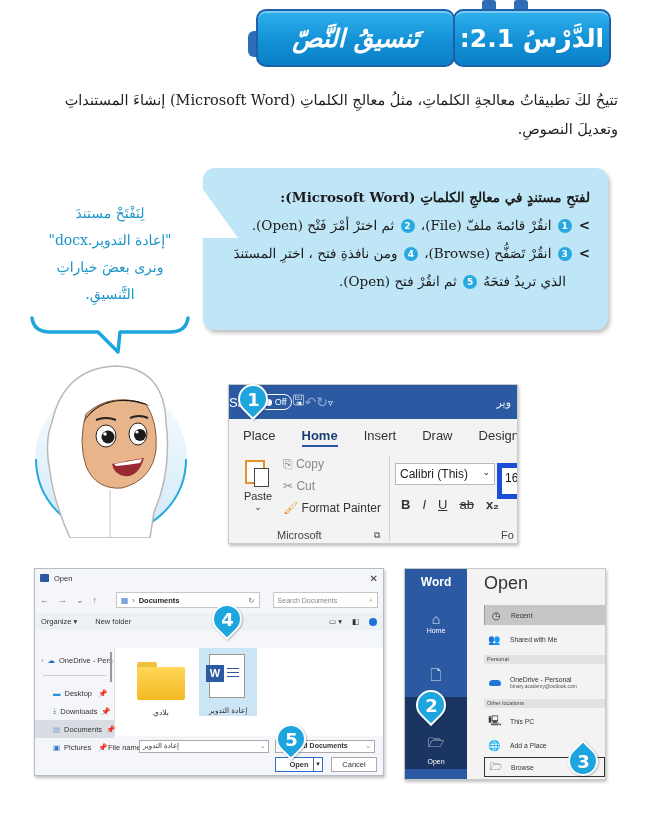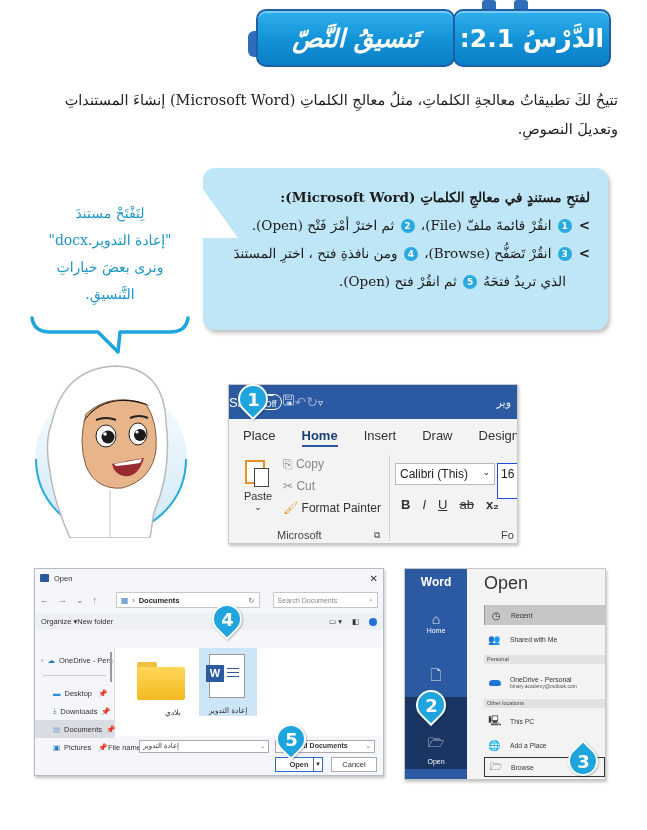--- a/index.html
+++ b/index.html
@@ -50,54 +50,54 @@
              display: flex; align-items: center; justify-content: center; transform: rotate(-45deg);
              border: 2px solid #fff; box-shadow: 0 1px 2px rgba(0,0,0,0.3); z-index: 5; }
   .callout span { transform: rotate(45deg); display: block; }
   .callout.left { border-radius: 50% 0 50% 50%; transform: rotate(-45deg); }
 
   
   .ribbon { position: absolute; top: 384px; left: 228px; width: 290px; height: 160px; background: #f3f3f3;
             border: 1px solid #c9c9c9; box-shadow: 1px 2px 3px rgba(0,0,0,0.25); overflow: hidden;
             font-family: "Liberation Sans", sans-serif; }
   .ribbon .qat { height: 34px; background: #2b5aa3; display: flex; align-items: center; color: #fff; font-size: 13px; }
-  .ribbon .toggle { display: inline-flex; align-items: center; border: 1.5px solid #fff; border-radius: 10px; height: 16px; padding: 0 5px; font-size: 9px; gap: 3px; flex-direction: column; }
+  .ribbon .toggle { display: inline-flex; align-items: center; border: 1.5px solid #fff; border-radius: 10px; height: 16px; padding: 0 5px; font-size: 9px; gap: 3px; }
   .ribbon .toggle .dot { width: 7px; height: 7px; border-radius: 50%; background: #fff; }
   .ribbon .qat .ic { opacity: 0.9; font-size: 14px; }
   .ribbon .qat .ic.dim { opacity: 0.45; }
   .ribbon .qat .doc { margin-left: auto; margin-right: 6px; font-size: 11px; opacity: 0.9; }
   .ribbon .tabs { height: 32px; display: flex; align-items: center; font-size: 13px; color: #333; gap: 0; padding-left: 14px; }
   .ribbon .tabs .tab { margin-right: 26px; position: relative; }
   .ribbon .tabs .tab.active { color: #1a3f78; font-weight: bold; }
   .ribbon .tabs .tab.active::after { content: ""; position: absolute; left: 0; right: 0; bottom: -4px; height: 2px; background: #2b5aa3; }
   .ribbon .body { position: relative; height: 94px; }
   .ribbon .paste { position: absolute; left: 12px; top: 6px; width: 34px; text-align: center; font-size: 11px; color: #333; }
   .ribbon .paste .clip { width: 26px; height: 30px; margin: 0 auto 3px; position: relative; }
   .ribbon .clip .board { position: absolute; left: 0; top: 3px; width: 20px; height: 24px; border: 2px solid #e6912a; background: #fff; }
   .ribbon .clip .sheet { position: absolute; left: 9px; top: 11px; width: 15px; height: 19px; border: 1.5px solid #444; background: #fff; }
   .ribbon .cmds { position: absolute; left: 54px; top: 2px; font-size: 12px; color: #888; line-height: 22px; }
   .ribbon .cmds .fp { color: #333; }
   .ribbon .sep { position: absolute; left: 160px; top: 4px; width: 1px; height: 86px; background: #d2d2d2; }
   .ribbon .font { position: absolute; left: 166px; top: 12px; width: 100px; height: 22px; border: 1px solid #b9b9b9; background: #fff; font-size: 12px; padding: 3px 4px; color: #222; }
-  .ribbon .size { position: absolute; left: 268px; top: 12px; width: 30px; height: 36px; border: 1px solid #1d4ed8; background: #fff; font-size: 12px; padding: 3px 3px; }
+  .ribbon .size { position: absolute; left: 268px; top: 12px; width: 30px; height: 36px; border: 5px solid #1d4ed8; background: #fff; font-size: 12px; padding: 3px 3px; }
   .ribbon .fmt { position: absolute; left: 172px; top: 46px; font-size: 13px; color: #333; display: flex; gap: 12px; }
   .ribbon .group { position: absolute; bottom: 4px; font-size: 11px; color: #444; }
 
   
   .dlg { position: absolute; top: 568px; left: 34px; width: 350px; height: 208px; background: #f4f6f9;
          border: 1px solid #b7bcc4; box-shadow: 1px 2px 3px rgba(0,0,0,0.25); font-family: "Liberation Sans", sans-serif; font-size: 7.5px; color: #333; overflow: hidden; }
   .dlg .titlebar { height: 18px; display: flex; align-items: center; padding: 0 5px; gap: 5px; }
   .dlg .wicon { width: 9px; height: 8px; background: #2b5aa3; border-radius: 1px; }
   .dlg .close { margin-left: auto; font-size: 10px; }
   .dlg .navrow { height: 26px; display: flex; align-items: center; padding: 0 5px; gap: 9px; color: #777; font-size: 9px; }
   .dlg .addr { margin-left: 10px; width: 150px; height: 16px; border: 1px solid #c7c7c7; background: #fff; display: flex; align-items: center; padding: 0 4px; gap: 4px; color: #222; font-size: 7.5px; font-weight: bold; }
   .dlg .addr .refresh { margin-left: auto; color: #777; font-weight: normal; }
   .dlg .search { width: 110px; height: 16px; border: 1px solid #c7c7c7; background: #fff; display: flex; align-items: center; padding: 0 4px; color: #888; font-size: 7px; margin-left: 4px; }
   .dlg .search .mag { margin-left: auto; }
-  .dlg .toolrow { height: 17px; display: flex; align-items: center; padding: 0 6px; background: #edf0f4; }
+  .dlg .toolrow { height: 17px; display: flex; align-items: center; padding: 0 6px; gap: 18px; background: #edf0f4; }
   .dlg .toolrow .views { margin-left: auto; display: flex; gap: 10px; align-items: center; }
   .dlg .help { width: 8px; height: 8px; border-radius: 50%; background: #1e73d8; }
   .dlg .main { position: absolute; top: 79px; left: 0; right: 0; height: 88px; display: flex; }
   .dlg .nav { width: 80px; background: #f4f6f9; border-right: 1px solid #ddd; padding-top: 3px; position: relative; }
   .dlg .nav .item { height: 18px; display: flex; align-items: center; padding-left: 18px; gap: 4px; }
   .dlg .nav .item.sel { background: #d9dde3; }
   .dlg .nav .item .pin { margin-left: auto; margin-right: 6px; color: #aaa; }
   .dlg .nav .first { padding-left: 6px; }
   .dlg .nav .divider { height: 1px; background: #ccc; margin: 6px 8px 8px 8px; }
   .dlg .nav .scroll { position: absolute; right: 2px; top: 4px; width: 2px; height: 30px; background: #999; }
@@ -336,21 +336,21 @@
           <span style="color:#2f70c8">▣</span>
           <span>Pictures</span>
           <span class="pin">📌</span>
         </div>
     </div>
     <div class="files">
       <div class="folder">
           <div class="tab"></div>
           <div class="bodyf"></div>
         </div>
-      <div class="flabel" style="left:28px;top:60px">بلادي</div>
+      <div class="flabel" style="left:16px;top:60px">بلادي</div>
       <div class="docsel"></div>
       <div class="docicon">
           <div class="w">W</div>
           <div class="lines"></div>
         </div>
       <div class="flabel" style="left:83px;top:58px">إعادة التدوير</div>
     </div>
   </div>
   <div class="bottom">
     <span class="fnlabel">File name:</span>

